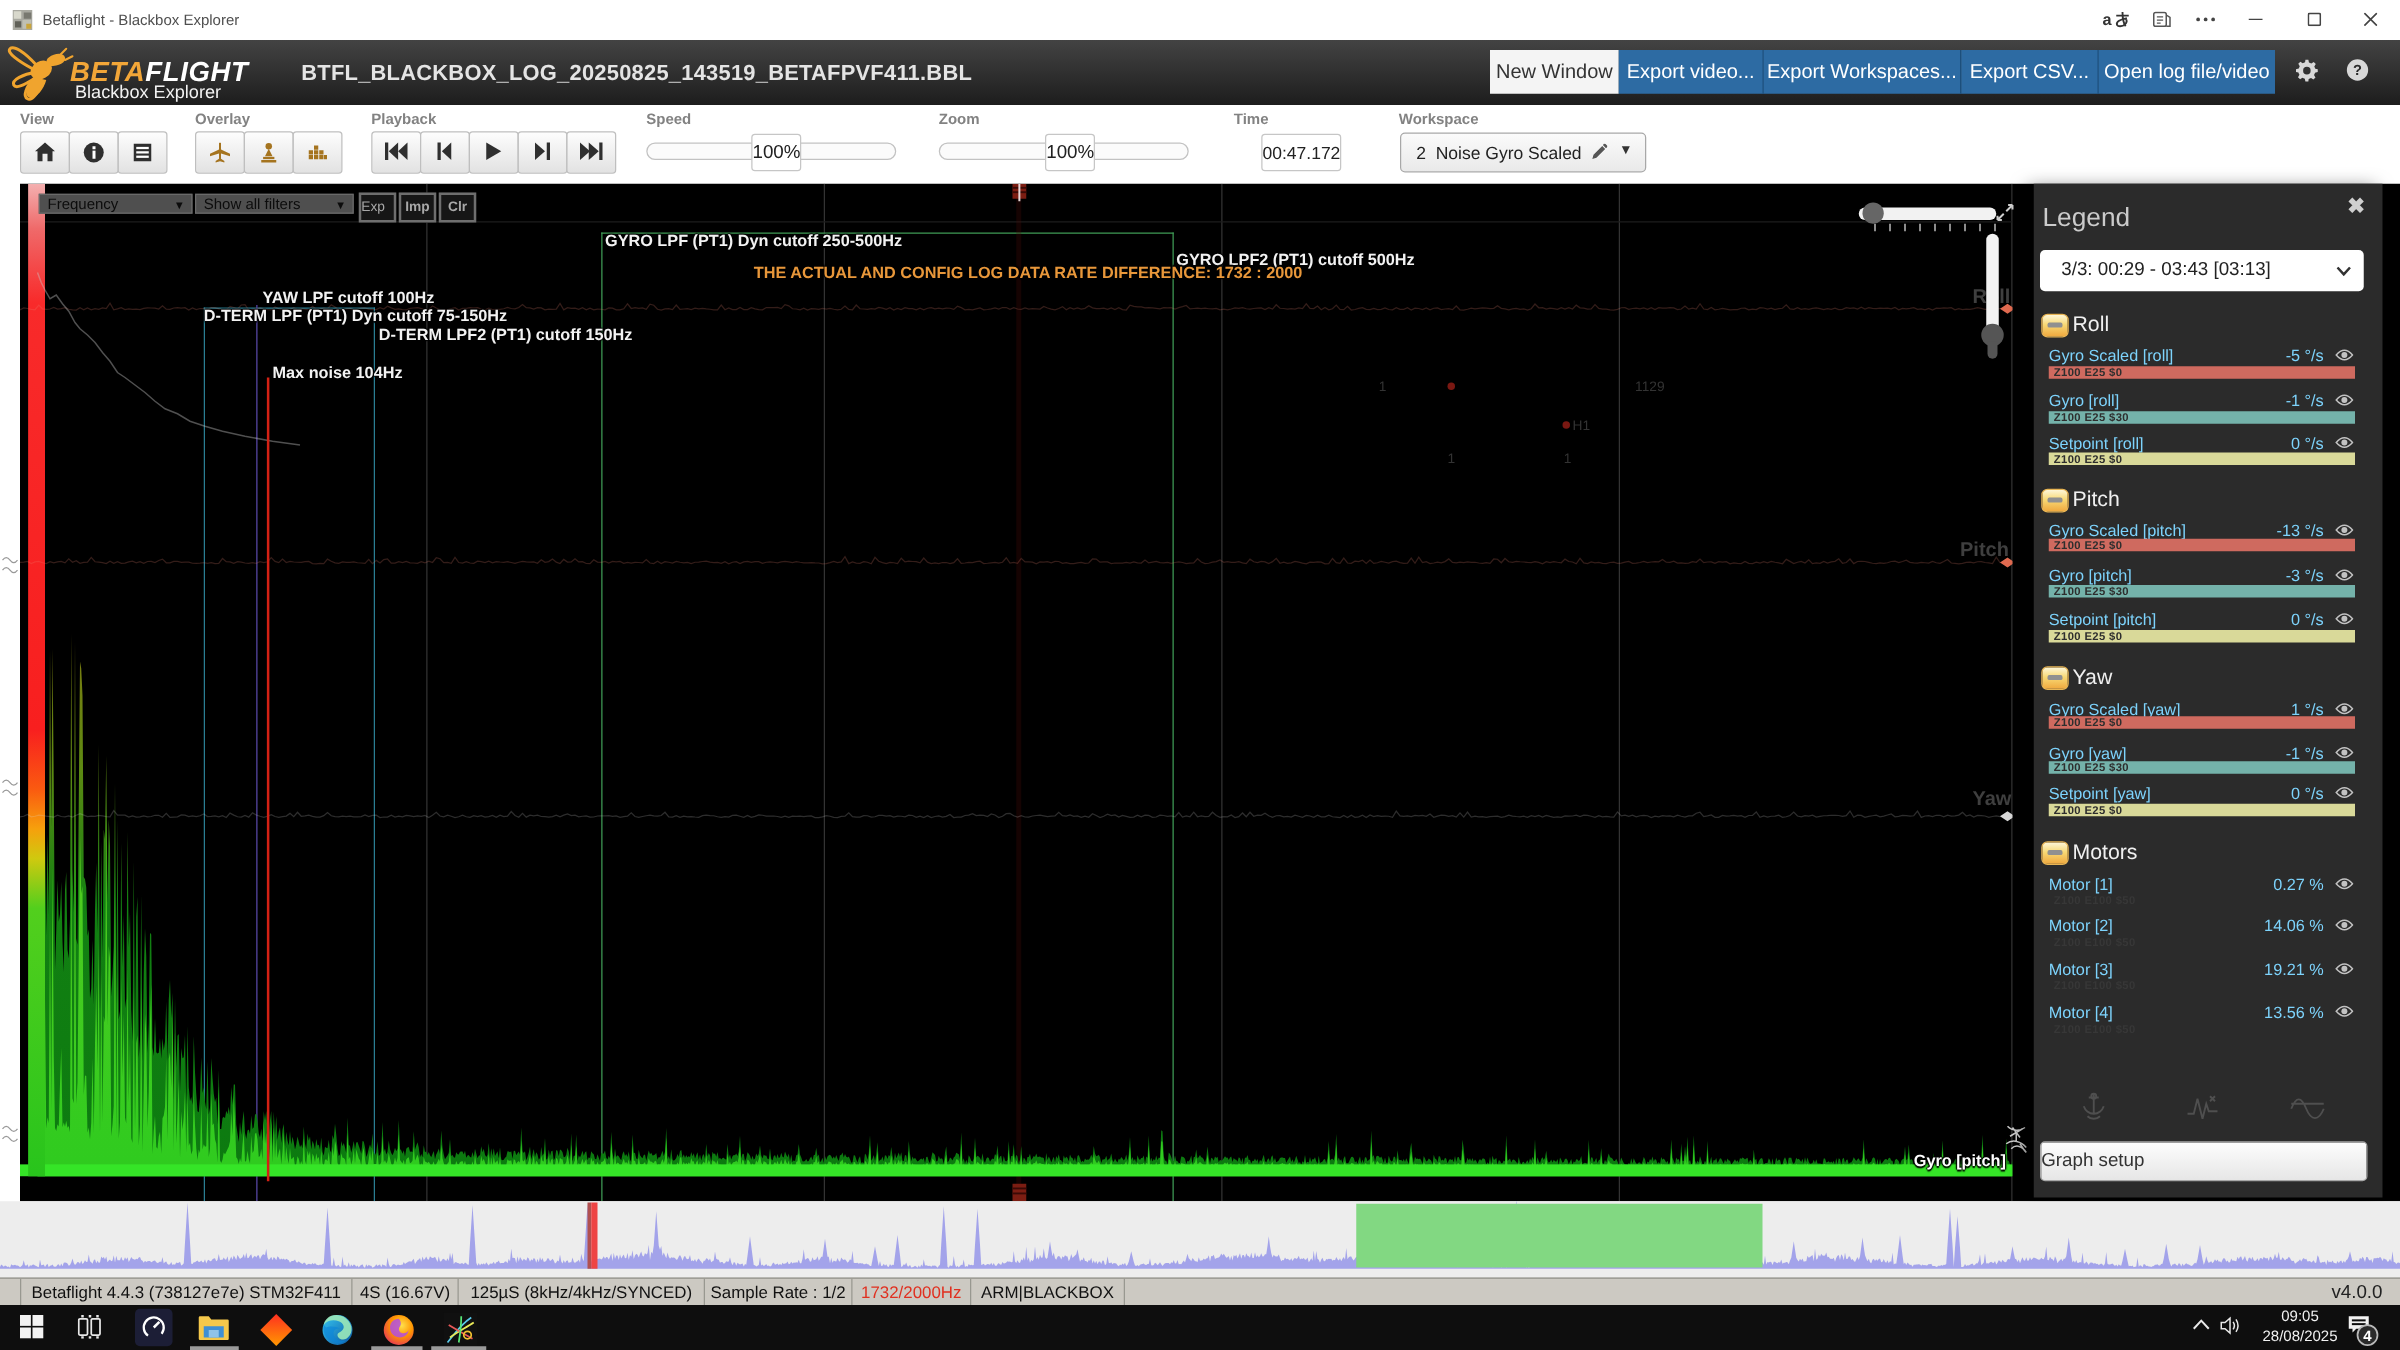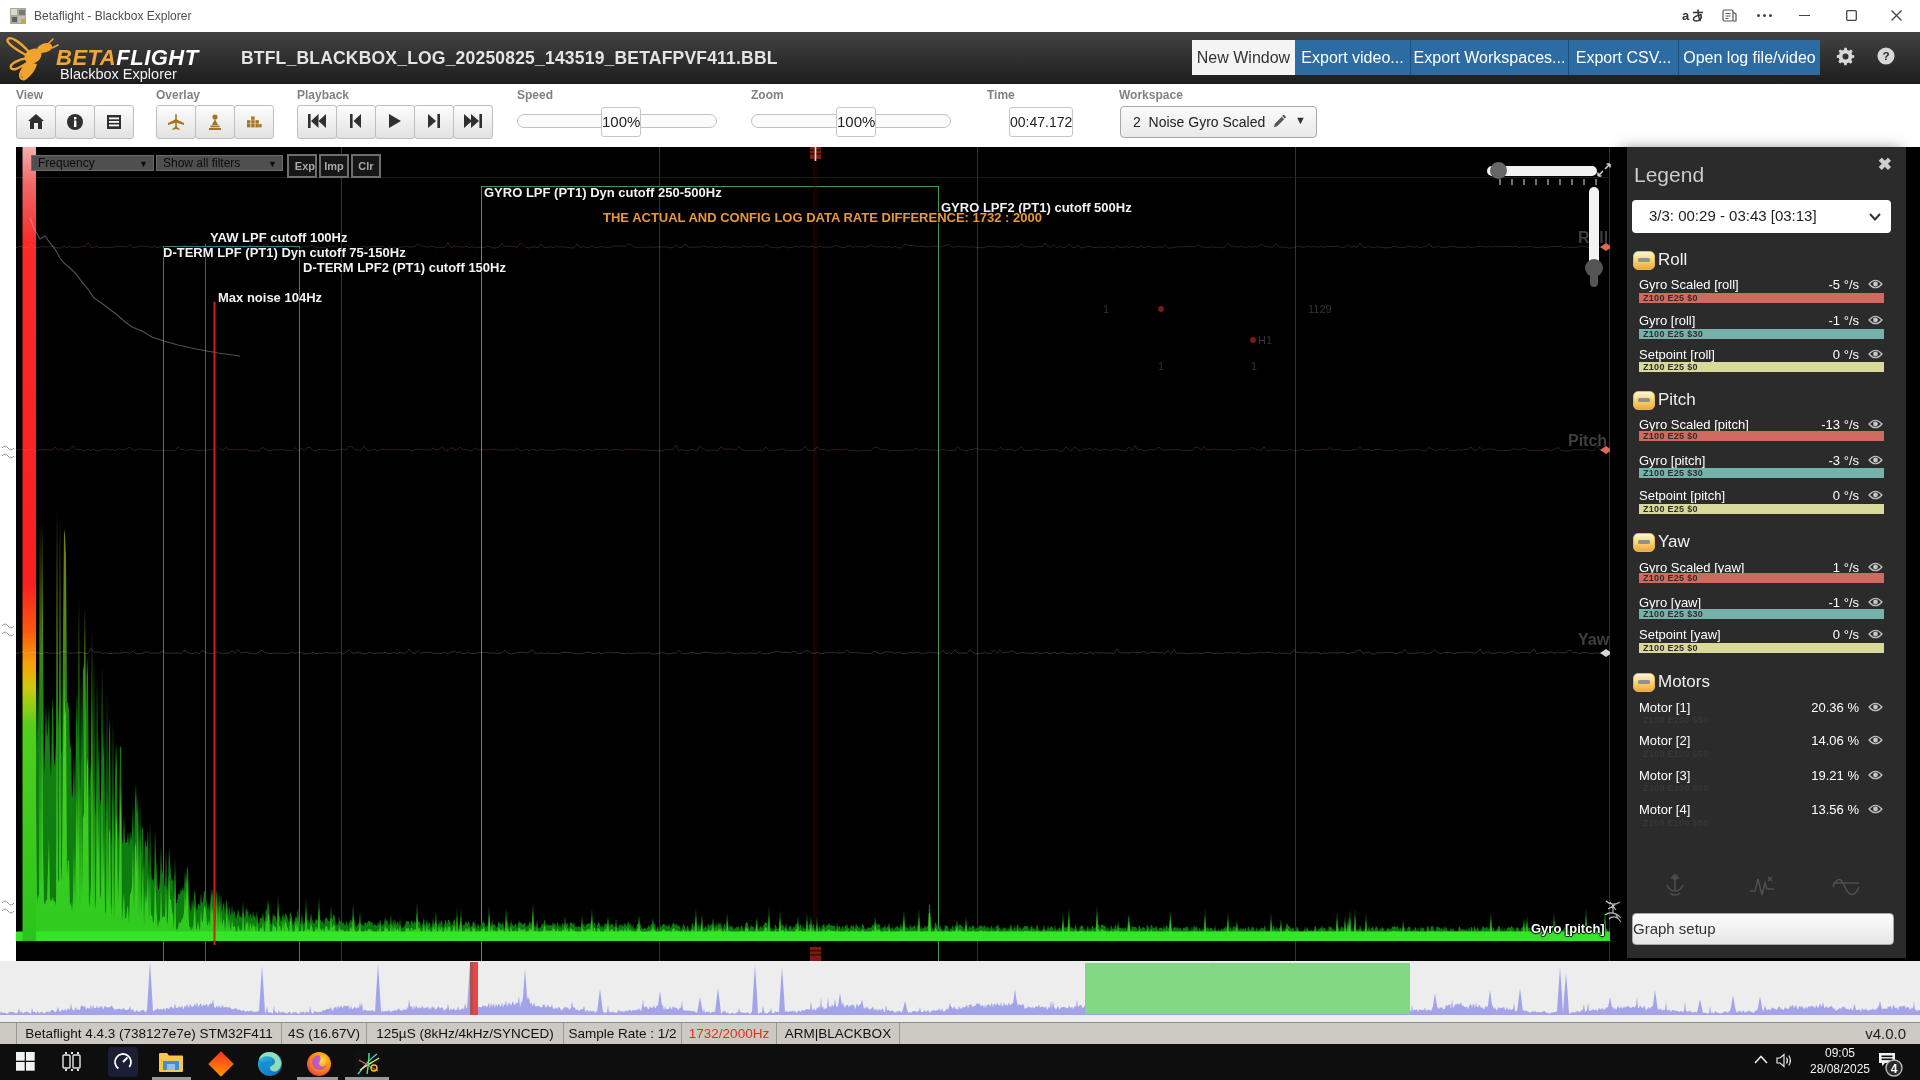--- a/index.html
+++ b/index.html
@@ -14,21 +14,21 @@
   border:1px solid #bfbfbf; border-radius:3px; }
 .btn svg { display:block; margin:auto; margin-top:7px; }
 .hbtn { position:absolute; top:8px; height:35px; line-height:35px; color:#fff; font-size:16px; text-align:center;
   border-right:1px solid #1c4f7c; }
 .chlbl { position:absolute; color:#fff; font-size:13px; font-weight:bold; white-space:nowrap;
   text-shadow:-1px 0 1px #000,1px 0 1px #000,0 -1px 1px #000,0 1px 1px #000; }
 .axlbl { position:absolute; top:791px; color:#f2f2f2; font-size:13px; font-weight:bold;
   text-shadow:0 0 2px #000;margin-top:32px; }
 #legend { position:absolute; left:1627px; top:147px; width:279px; height:811px; background:#2b2b2b;
   box-shadow:-5px 3px 14px rgba(0,0,0,.55); }
-.lrow { position:absolute; left:12px; width:252px; color:#ffffff; font-size:13px; }
+.lrow { position:absolute; left:12px; width:252px; color:#7dd3fc; font-size:13px; }
 .lrow .val { position:absolute; right:32px; top:0; }
 .lbar { position:absolute; left:12px; width:245px; height:10px; font-size:9px; font-weight:bold;
   color:#2e2e2e; line-height:10px; padding-left:4px; letter-spacing:0.3px;}
 .sect { position:absolute; left:6px; color:#f0f0f0; font-size:17px; }
 .micon { position:absolute; left:6px; width:22px; height:19px; border-radius:5px;
   background:linear-gradient(#fdf6d8,#f8d975 45%,#efa93f); border:1px solid #e8b554; }
 .micon div { position:absolute; left:4px; top:6px; width:12px; height:3.5px; background:#909090; border-radius:1.5px; }
 .eye { position:absolute; right:8px; top:1px; }
 .seg { display:inline-block; height:22px; line-height:21px; text-align:center; white-space:nowrap;
   overflow:hidden; vertical-align:top; border-right:1px solid #989890; font-size:13.5px; color:#111; }
@@ -282,21 +282,21 @@
         <rect x="814.7" y="147" width="1.6" height="14" fill="#e8d8d8"></rect>
         <rect x="810" y="947" width="11" height="14" fill="#7c1d12"></rect>
         <rect x="810" y="950" width="11" height="1.5" fill="#3a0a06"></rect>
         <rect x="810" y="954" width="11" height="1.5" fill="#3a0a06"></rect>
       </g>
 <rect x="213.5" y="302" width="2" height="643" fill="#d42114"></rect>
 </svg>
 
 <div class="abs" style="left:15px;top:8px;width:123px;height:16px;background:#4f4f4f;border:1px solid #6a6a6a;color:#0c0c0c;font-size:12px;line-height:14px;padding-left:6px">Frequency<span style="position:absolute;right:5px;top:1px;font-size:9px">▼</span></div>
 <div class="abs" style="left:140px;top:8px;width:127px;height:16px;background:#4f4f4f;border:1px solid #6a6a6a;color:#0c0c0c;font-size:12px;line-height:14px;padding-left:6px">Show all filters<span style="position:absolute;right:5px;top:1px;font-size:9px">▼</span></div>
-<div class="abs" style="left:271px;top:7px;width:30px;height:24px;background:#161616;border:2px solid #6e6e6e;color:#a8a8a8;font-size:11px;font-weight:bold;text-align:right;line-height:20px">Exp</div>
+<div class="abs" style="left:271px;top:7px;width:30px;height:24px;background:#161616;border:2px solid #6e6e6e;color:#a8a8a8;font-size:11px;font-weight:normal;text-align:left;line-height:20px">Exp</div>
 <div class="abs" style="left:303px;top:7px;width:30px;height:24px;background:#161616;border:2px solid #6e6e6e;color:#a8a8a8;font-size:11px;font-weight:bold;text-align:center;line-height:20px">Imp</div>
 <div class="abs" style="left:335px;top:7px;width:30px;height:24px;background:#161616;border:2px solid #6e6e6e;color:#a8a8a8;font-size:11px;font-weight:bold;text-align:center;line-height:20px">Clr</div>
 
 <div class="chlbl" style="left:468px;top:38px;color:#f2f2f2">GYRO LPF (PT1) Dyn cutoff 250-500Hz</div>
 <div class="chlbl" style="left:925px;top:53px;color:#f2f2f2">GYRO LPF2 (PT1) cutoff 500Hz</div>
 <div class="chlbl" style="left:587px;top:63px;color:#e8973a">THE ACTUAL AND CONFIG LOG DATA RATE DIFFERENCE: 1732 : 2000</div>
 <div class="chlbl" style="left:194px;top:83px;color:#f2f2f2">YAW LPF cutoff 100Hz</div>
 <div class="chlbl" style="left:147px;top:98px;color:#f2f2f2">D-TERM LPF (PT1) Dyn cutoff 75-150Hz</div>
 <div class="chlbl" style="left:287px;top:113px;color:#f2f2f2">D-TERM LPF2 (PT1) cutoff 150Hz</div>
 <div class="chlbl" style="left:202px;top:143px;color:#f2f2f2">Max noise 104Hz</div>
@@ -406,21 +406,21 @@
     <div class="lbar" style="top:462px;background:#74b2aa;color:#2e2e2e">Z100 E25 $30</div>
 <div class="lrow" style="top:480px">Setpoint [yaw]<span class="val">0 °/s</span><svg class="eye" width="15" height="12" viewBox="0 0 15 12">
         <path d="M1 6 Q7.5 -1.5 14 6 Q7.5 13.5 1 6 Z" fill="none" stroke="#c2c2c2" stroke-width="1.2"></path>
         <circle cx="7.5" cy="6" r="2.4" fill="#c2c2c2"></circle>
       </svg></div>
     <div class="lbar" style="top:496px;background:#d9d999;color:#2e2e2e">Z100 E25 $0</div>
 <div class="micon" style="top:526px">
       <div></div>
     </div>
     <div class="sect" style="left:31px;top:525px">Motors</div>
-<div class="lrow" style="top:553px">Motor [1]<span class="val">20.36 %</span><svg class="eye" width="15" height="12" viewBox="0 0 15 12">
+<div class="lrow" style="top:553px">Motor [1]<span class="val">0.27 %</span><svg class="eye" width="15" height="12" viewBox="0 0 15 12">
         <path d="M1 6 Q7.5 -1.5 14 6 Q7.5 13.5 1 6 Z" fill="none" stroke="#c2c2c2" stroke-width="1.2"></path>
         <circle cx="7.5" cy="6" r="2.4" fill="#c2c2c2"></circle>
       </svg></div>
     <div class="lbar" style="top:568px;color:#373737">Z100 E100 $50</div>
 <div class="lrow" style="top:586px">Motor [2]<span class="val">14.06 %</span><svg class="eye" width="15" height="12" viewBox="0 0 15 12">
         <path d="M1 6 Q7.5 -1.5 14 6 Q7.5 13.5 1 6 Z" fill="none" stroke="#c2c2c2" stroke-width="1.2"></path>
         <circle cx="7.5" cy="6" r="2.4" fill="#c2c2c2"></circle>
       </svg></div>
     <div class="lbar" style="top:602px;color:#373737">Z100 E100 $50</div>
 <div class="lrow" style="top:621px">Motor [3]<span class="val">19.21 %</span><svg class="eye" width="15" height="12" viewBox="0 0 15 12">

